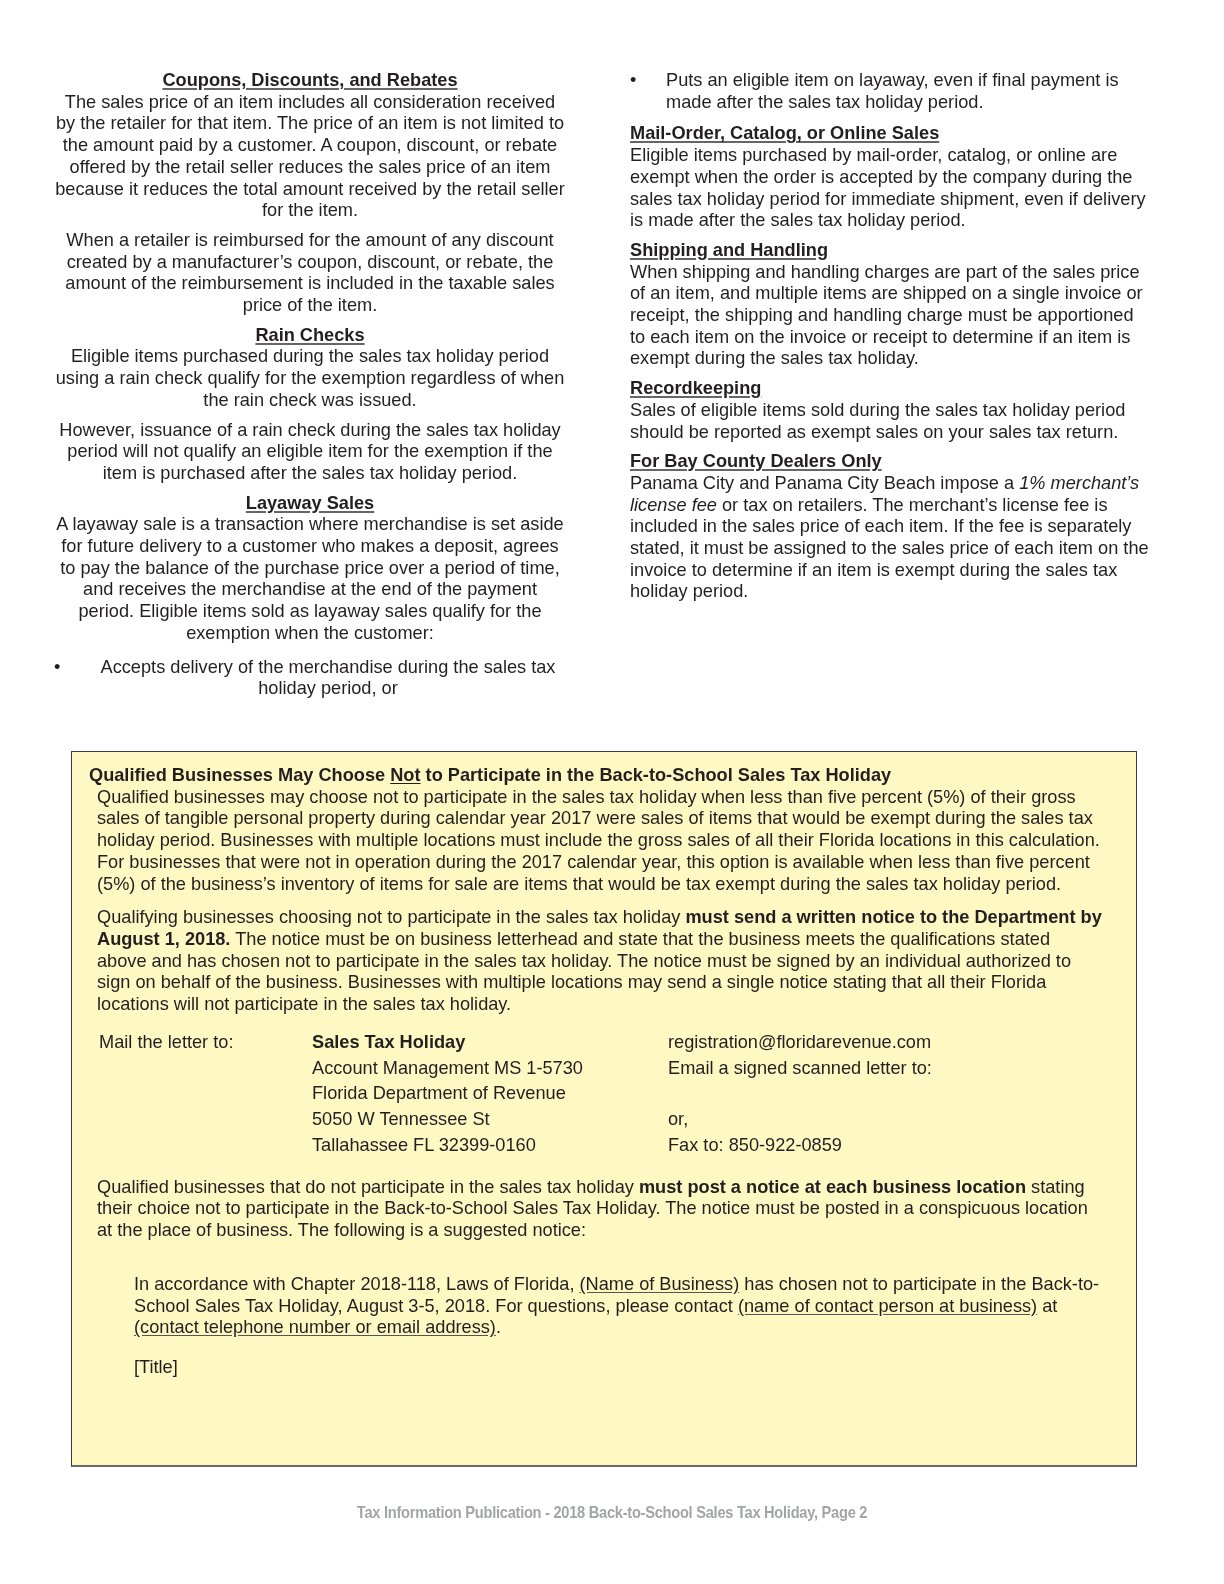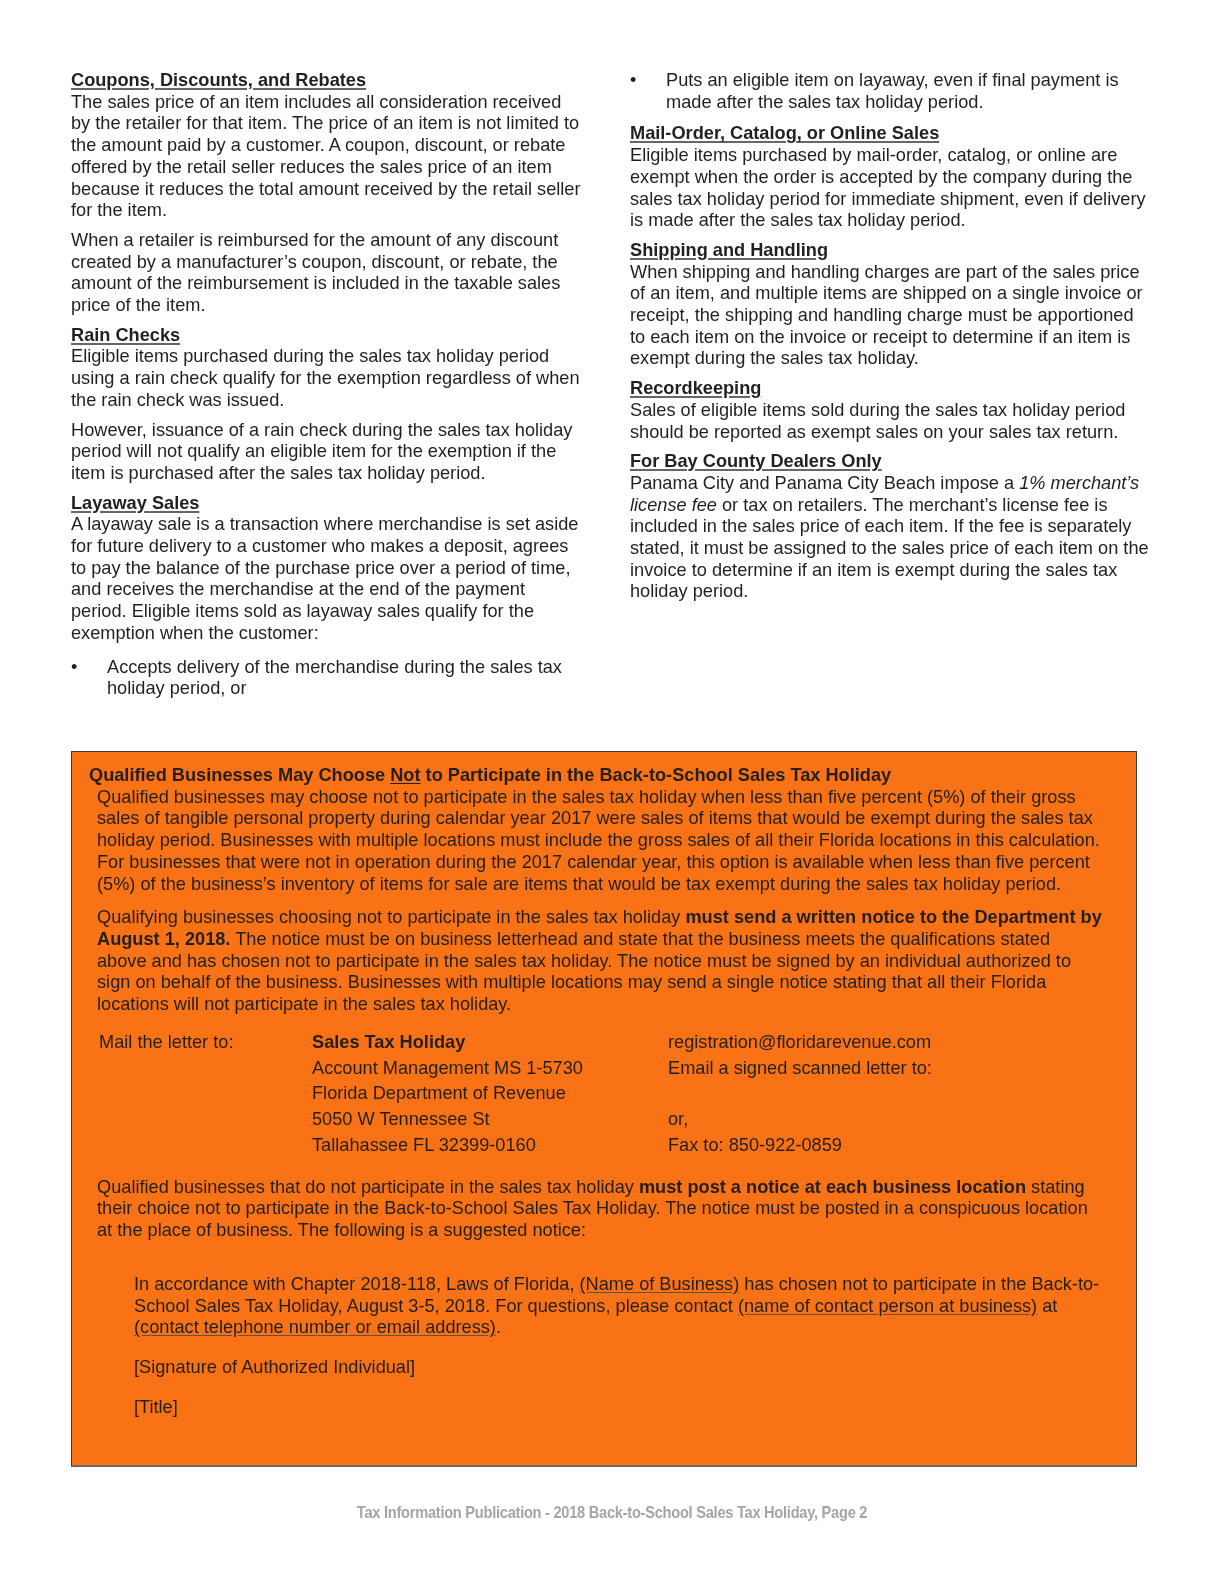--- a/index.html
+++ b/index.html
@@ -5,37 +5,37 @@
   html, body { margin: 0; padding: 0; background: #ffffff; }
   body {
     width: 1224px; height: 1584px; position: relative; overflow: hidden;
     font-family: "Liberation Sans", "DejaVu Sans", sans-serif;
     color: #231f20;
   }
   .col {
     position: absolute; top: 70px; width: 512px;
     font-size: 18.2px; line-height: 21.7px;
   }
-  .col-left { left: 71px; }
+  .col-left { left: 54px; text-align: center; }
   .col-right { left: 630px; width: 520px; }
   .section { margin: 0 0 8px 0; }
   .heading {
     font-weight: bold; text-decoration: underline; text-underline-offset: 2px;
     text-decoration-thickness: 1.5px; text-decoration-color: #666;
     display: block;
   }
   p { margin: 0 0 8px 0; }
   .bullet-list { list-style: none; margin: 0; padding: 0; }
   .bullet-list li { position: relative; padding-left: 36px; margin: 0 0 10px 0; }
   .bullet-list li .dot { position: absolute; left: 0; top: 0; }
   .italic { font-style: italic; }
 
   .box {
     position: absolute; left: 71px; top: 751px; width: 1066px; height: 716px;
-    background: #f97316; border: 1.5px solid #3a3a3a; box-sizing: border-box;
+    background: #fef9c3; border: 1.5px solid #3a3a3a; box-sizing: border-box;
     border-bottom: 2.5px solid #6a6a6a;
     padding: 13px 32px 0 17px;
     font-size: 18.2px; line-height: 21.7px;
   }
   .box p { margin: 0 0 12px 8px; }
   .box .title { font-weight: bold; display: block; }
   .box .u { text-decoration: underline; text-underline-offset: 2px; }
   .b { font-weight: bold; }
   .mail-grid {
     display: grid; grid-template-columns: 213px 356px 400px;
@@ -123,18 +123,17 @@
       <div style="height:25.8px"></div>
       <div>or,</div>
       <div>Fax to: 850-922-0859</div>
     </div>
   </div>
 
   <p><span>Qualified businesses that do not participate in the sales tax holiday </span><span class="b">must post a notice at each business location</span><span> stating their choice not to participate in the Back-to-School Sales Tax Holiday. The notice must be posted in a conspicuous location at the place of business. The following is a suggested notice:</span></p>
 
   <div class="notice">
     <p><span>In accordance with Chapter 2018-118, Laws of Florida, </span><span class="ul">(Name of Business)</span><span> has chosen not to participate in the Back-to-School Sales Tax Holiday, August 3-5, 2018. For questions, please contact </span><span class="ul">(name of contact person at business)</span><span> at </span><span class="ul">(contact telephone number or email address)</span><span>.</span></p>
-    <p>[Signature of Authorized Individual]</p>
     <p>[Title]</p>
   </div>
 </div>
 
 <div class="footer">Tax Information Publication - 2018 Back-to-School Sales Tax Holiday, Page 2</div>
 
 </body></html>

